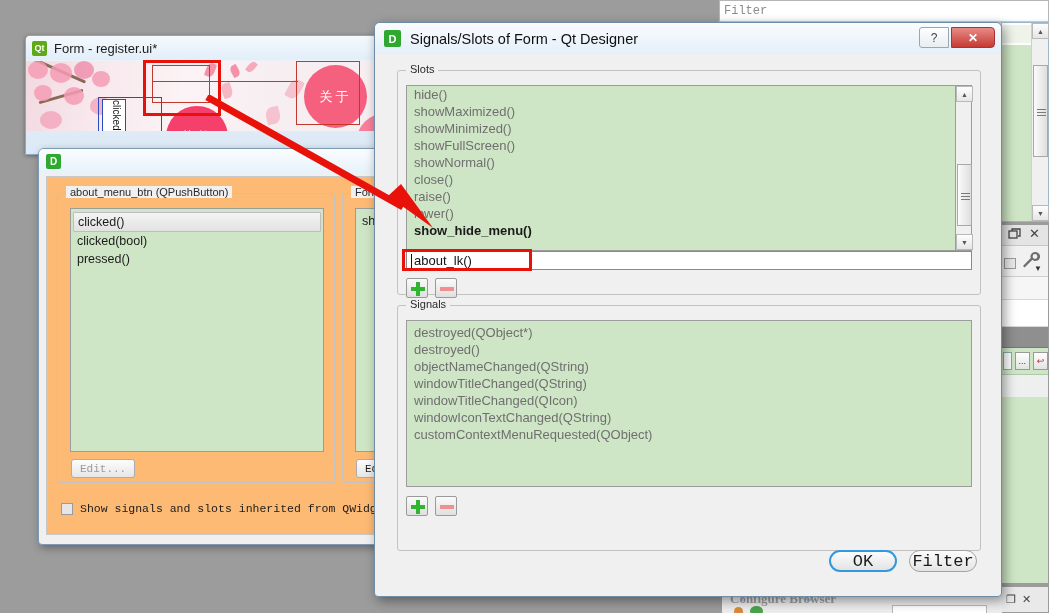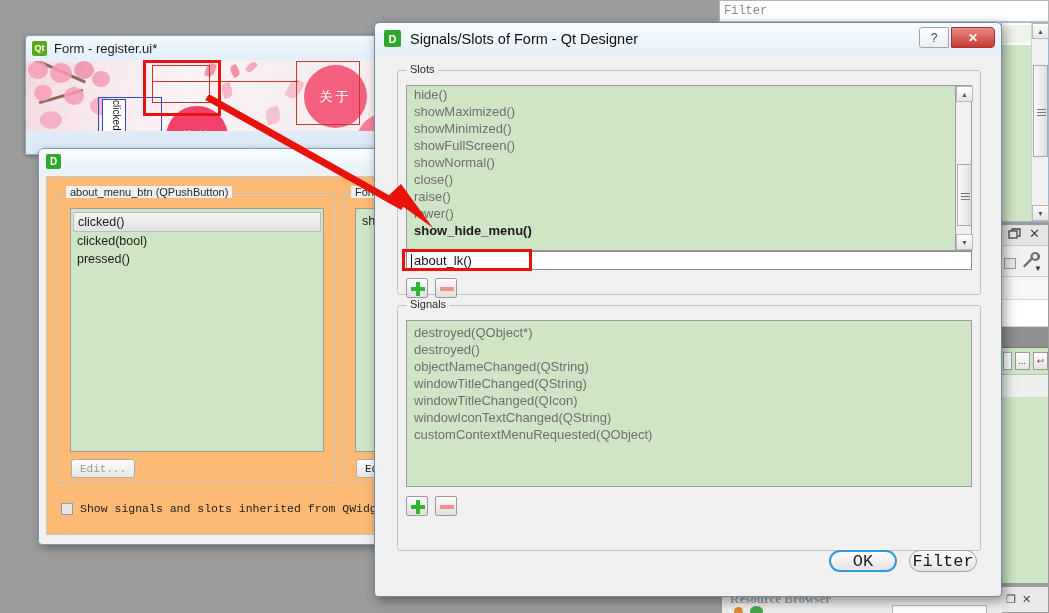--- a/index.html
+++ b/index.html
@@ -328,21 +328,21 @@
   </div>
   <div class="greenbody"></div>
 </div>
 
 <div id="bottom-dock">
   <span class="ic">❐</span>
   <span class="ic">✕</span>
 </div>
 
 <div id="resbrowser">
-  <div class="rb-title">Resource Browser</div>
+  <div class="rb-title">Configure Browser</div>
   <div class="rb-dot"></div>
   <div class="rb-dot2"></div>
   <div class="rb-field"></div>
 </div>
 <div id="watermark">https://blog.csdn.net/a77230</div>
 
 <div id="form-window">
   <div class="ftitle">
     <div class="qt-logo">Qt</div>
     <div class="ftxt">Form - register.ui*</div>

